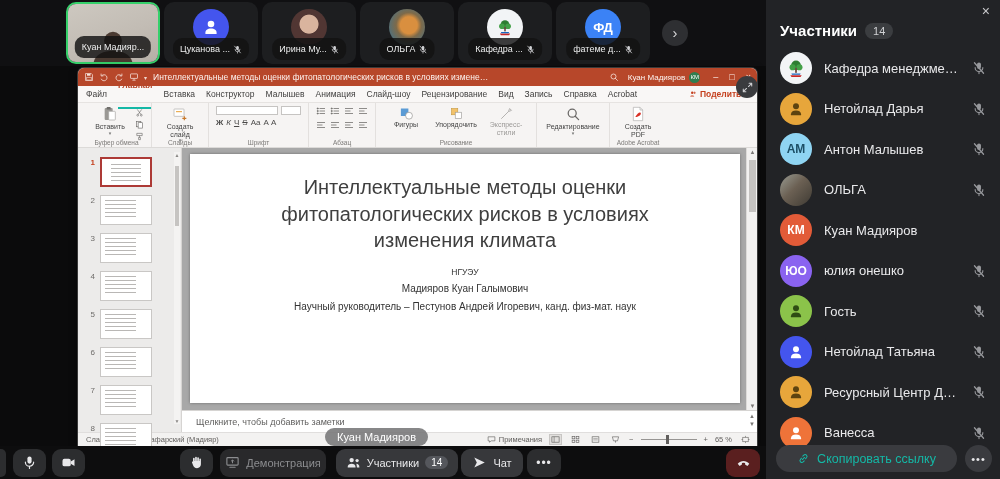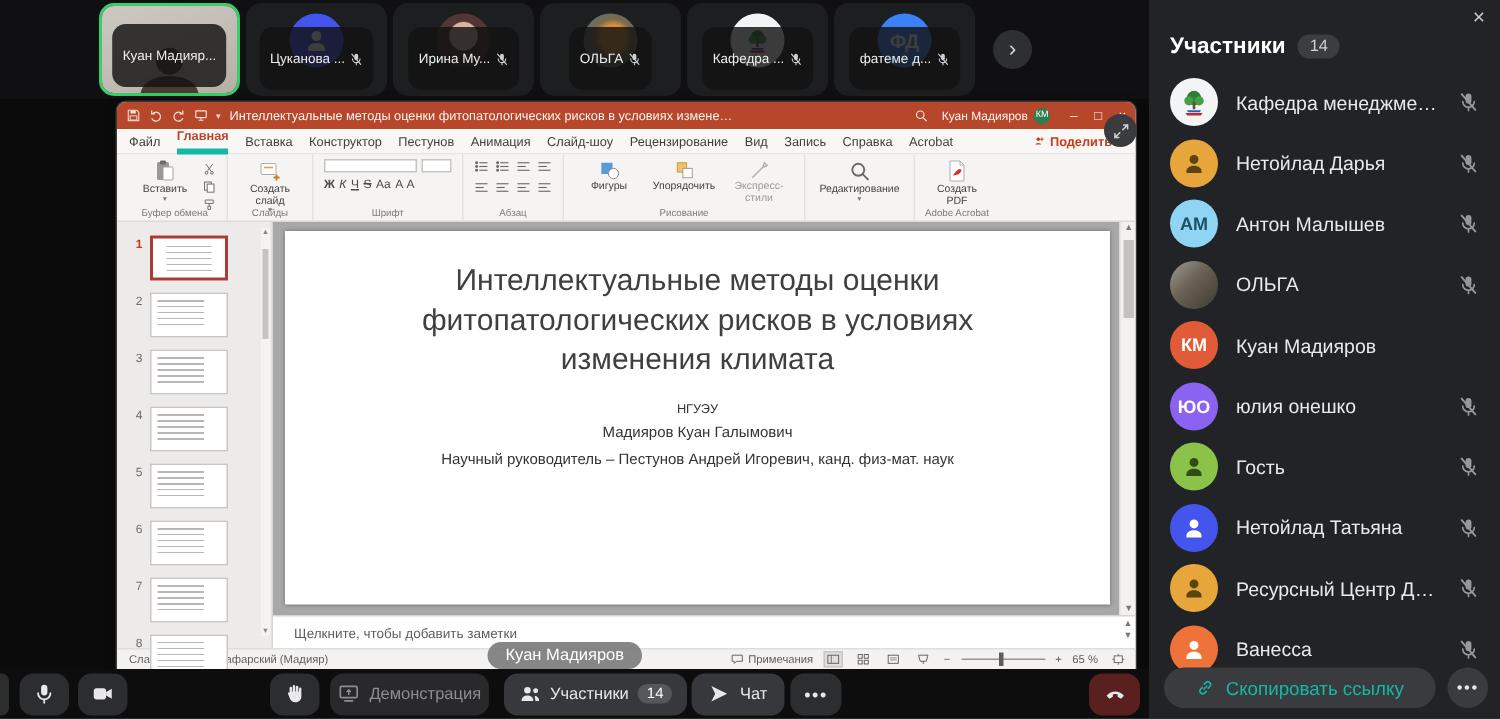--- a/index.html
+++ b/index.html
@@ -12,21 +12,21 @@
   .tile.speaking{border:2px solid #35d06a;}
   .tile .cam-bg{position:absolute;inset:0;background:linear-gradient(160deg,#cdc8c0 0%,#c2bcb4 55%,#b5afa6 100%);}
   .tile .silhouette{position:absolute;left:50%;bottom:-4px;transform:translateX(-50%);}
   .tile .av{position:absolute;left:50%;top:7px;transform:translateX(-50%);width:36px;height:36px;border-radius:50%;
     display:flex;align-items:center;justify-content:center;font-size:13px;font-weight:bold;}
   .tile .av svg{width:20px;height:20px;}
   .photo-irina{background:radial-gradient(circle at 50% 42%,#d9b49e 0 33%,#513633 36% 72%,#2b2227 74%);}
   .photo-fox{background:radial-gradient(circle at 55% 45%,#d98f3f 0 30%,#7d6a4a 45%,#52707a 75%,#3c5560 100%);}
   .logo-tree{background:#f2f4f6;}
   .namepill{position:absolute;left:50%;bottom:4px;transform:translateX(-50%);max-width:88px;background:rgba(18,18,18,.82);
-    border-radius:9px;padding:16px 7px;display:flex;align-items:center;gap:3px;}
+    border-radius:9px;padding:6px 7px;display:flex;align-items:center;gap:3px;}
   .namepill .nm{color:#eceded;font-size:9px;white-space:nowrap;overflow:hidden;text-overflow:ellipsis;max-width:64px;}
   .namepill svg{width:9px;height:9px;color:#cfd0d3;flex:0 0 auto;}
   .next-btn{position:absolute;left:662px;top:20px;width:26px;height:26px;border-radius:50%;background:#2e2f32;color:#d8d8da;
     display:flex;align-items:center;justify-content:center;font-size:15px;padding-bottom:2px;}
   
   .share{position:absolute;left:0;top:66px;width:766px;height:380px;background:#0b0b0c;}
   .expand-btn{position:absolute;left:736px;top:10px;width:22px;height:22px;border-radius:50%;background:#3a3b3e;color:#cfcfd2;
     display:flex;align-items:center;justify-content:center;}
   .expand-btn svg{width:13px;height:13px;}
   .presenter-pill{position:absolute;left:325px;top:362px;background:rgba(118,118,120,.88);border-radius:11px;
@@ -39,21 +39,21 @@
   .qat{display:flex;align-items:center;gap:5px;margin-right:6px;}
   .qat .caret{font-size:6px;color:#f0d8cf;}
   .ppt-title{font-size:8.5px;white-space:nowrap;overflow:hidden;text-overflow:ellipsis;max-width:338px;color:#fdf3ef;}
   .tb-right{margin-left:auto;display:flex;align-items:center;gap:9px;}
   .tb-user{display:flex;align-items:center;gap:4px;font-size:8px;color:#fdf3ef;}
   .tb-avatar{width:11px;height:11px;border-radius:50%;background:#2e7d4f;color:#fff;font-size:6px;display:flex;align-items:center;justify-content:center;}
   .winctl{display:flex;align-items:center;gap:11px;font-size:9px;color:#fceee8;margin-left:4px;}
   
   .ppt-tabs{height:17px;background:#f9f7f6;display:flex;align-items:center;gap:11px;padding:0 6px 0 8px;font-size:8.5px;color:#3f3e3d;border-bottom:1px solid #e6e3e1;}
   .ppt-tabs .tab{white-space:nowrap;}
-  .ppt-tabs .tab.act{color:#b7472a;font-weight:bold;border-bottom:4px solid #14b8a6;padding-bottom:4px;}
+  .ppt-tabs .tab.act{color:#b7472a;font-weight:bold;border-bottom:2px solid #14b8a6;padding-bottom:17px;}
   .share-tab{margin-left:auto;display:flex;align-items:center;gap:3px;color:#c43e1c;font-weight:bold;white-space:nowrap;}
   .share-tab svg{width:8px;height:8px;}
   
   .ribbon{height:45px;background:#f6f4f3;display:flex;align-items:stretch;border-bottom:1px solid #dcdad8;padding-left:4px;}
   .grp{position:relative;padding:3px 7px 10px;display:flex;align-items:flex-start;gap:4px;border-right:1px solid #e3e0de;}
   .gcap{position:absolute;bottom:1px;left:0;right:0;text-align:center;font-size:6.5px;color:#7c7a78;white-space:nowrap;}
   .bigbtn{display:flex;flex-direction:column;align-items:center;width:42px;text-align:center;font-size:7px;color:#444;line-height:1.1;}
   .bigbtn svg{width:16px;height:16px;margin-bottom:1px;}
   .bigbtn .caret{font-size:5px;color:#777;}
   .mini-col{display:flex;flex-direction:column;gap:3px;padding-top:2px;}
@@ -443,21 +443,21 @@
             <span>×</span>
           </div>
         </div>
       </div>
 
       <div class="ppt-tabs">
         <span class="tab">Файл</span>
         <span class="tab act">Главная</span>
         <span class="tab">Вставка</span>
         <span class="tab">Конструктор</span>
-        <span class="tab">Пестунов</span>
+        <span class="tab">Малышев</span>
         <span class="tab">Анимация</span>
         <span class="tab">Слайд-шоу</span>
         <span class="tab">Рецензирование</span>
         <span class="tab">Вид</span>
         <span class="tab">Запись</span>
         <span class="tab">Справка</span>
         <span class="tab">Acrobat</span>
         <span class="share-tab">
           <svg class="ic">
               <use href="#i-shareppl"></use>

